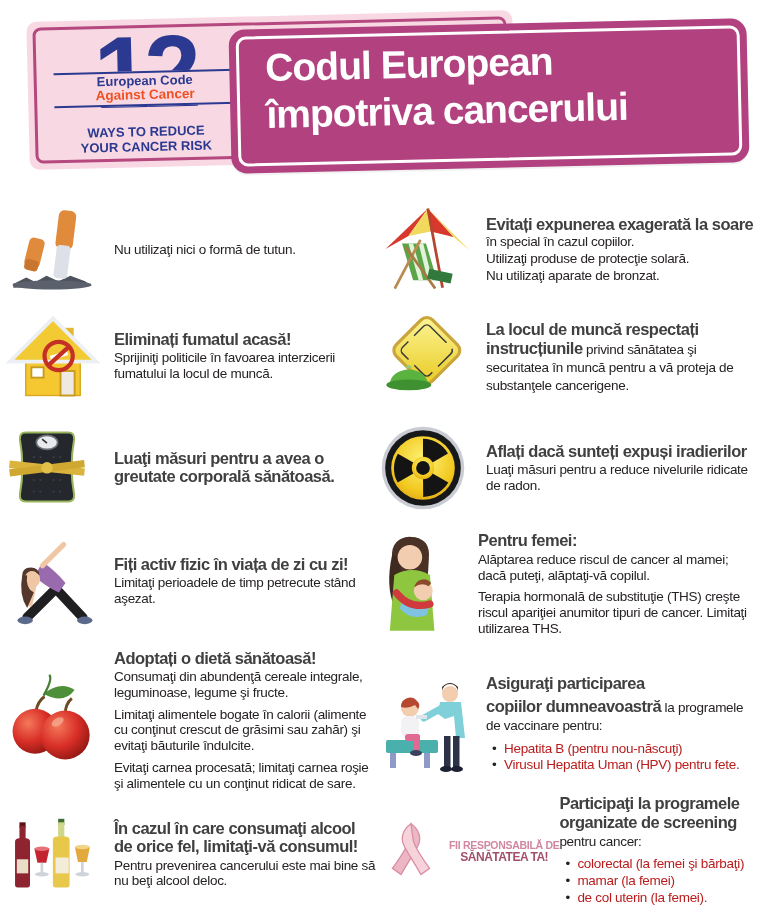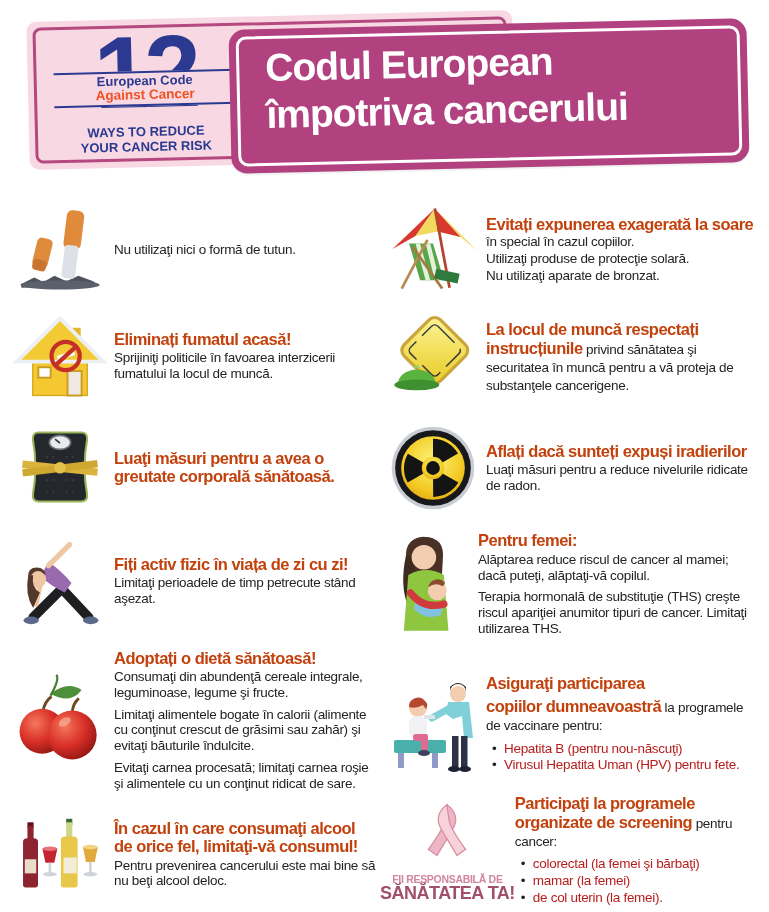--- a/index.html
+++ b/index.html
@@ -20,35 +20,35 @@
 
   .magenta-banner{position:absolute;left:230px;top:24px;width:518px;height:144px;
                   background:#b1417f;border-radius:16px;transform:rotate(-1.3deg);
                   box-shadow:0 2px 0 rgba(0,0,0,0.05);}
   .magenta-banner .white-frame{position:absolute;inset:7px;border:3px solid #ffffff;border-radius:10px;}
   .banner-title{position:absolute;left:36px;top:16px;color:#ffffff;font-weight:bold;
                 font-size:39px;line-height:1.2;letter-spacing:-1px;}
 
   
   .item{position:absolute;display:flex;align-items:center;}
-  .icon-box{flex:0 0 108px;display:flex;flex-direction:column;align-items:center;justify-content:flex-start;gap:7px;}
+  .icon-box{flex:0 0 108px;display:flex;align-items:center;justify-content:flex-start;gap:7px;}
   .item.right .icon-box{flex:0 0 106px;}
   .item-text{flex:1;padding-right:6px;}
-  .heading{color:#c2410c;font-weight:bold;font-size:16.5px;line-height:1.12;letter-spacing:-0.5px;}
+  .heading{color:#404040;font-weight:bold;font-size:16.5px;line-height:1.12;letter-spacing:-0.5px;}
   .item-text p{margin:6px 0 0 0;font-size:13.5px;line-height:1.17;color:#262224;letter-spacing:-0.3px;}
   .item-text p:first-of-type{margin-top:2px;}
   .item.tight .item-text p{margin-top:1px;}
   .hsuffix{color:#262224;font-weight:normal;font-size:13.5px;letter-spacing:-0.3px;}
   ul.bullets{margin:6px 0 0 0;padding:0 0 0 6px;list-style:none;}
   ul.bullets li{font-size:13.5px;line-height:1.25;color:#b91c1c;letter-spacing:-0.3px;padding-left:12px;position:relative;}
   ul.bullets li::before{content:"•";position:absolute;left:0;top:0;color:#262224;}
 
   .badge{margin-top:2px;text-align:center;line-height:1.0;}
   .badge-l1{font-size:10.5px;font-weight:bold;color:#d0879f;letter-spacing:-0.3px;white-space:nowrap;}
-  .badge-l2{font-size:18px;font-weight:bold;color:#a2506a;letter-spacing:-0.5px;white-space:nowrap;}
+  .badge-l2{font-size:12px;font-weight:bold;color:#a2506a;letter-spacing:-0.5px;white-space:nowrap;}
 
   svg{display:block;}
 </style>
 </head>
 <body>
 
 <div class="page">
 
   <div class="pink-panel">
     <div class="inner-frame"></div>

